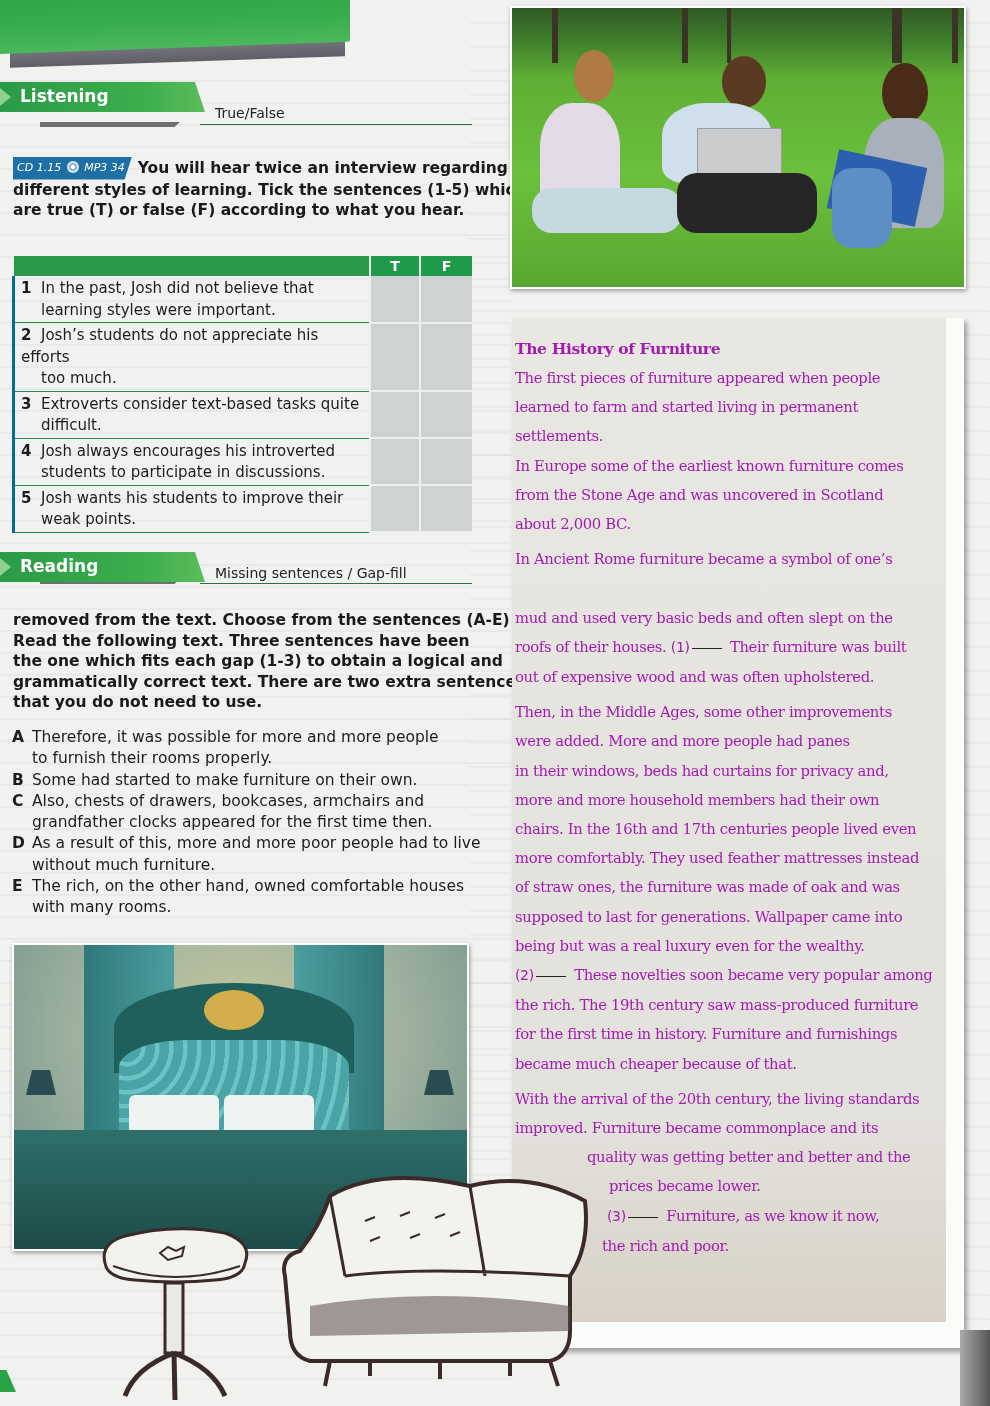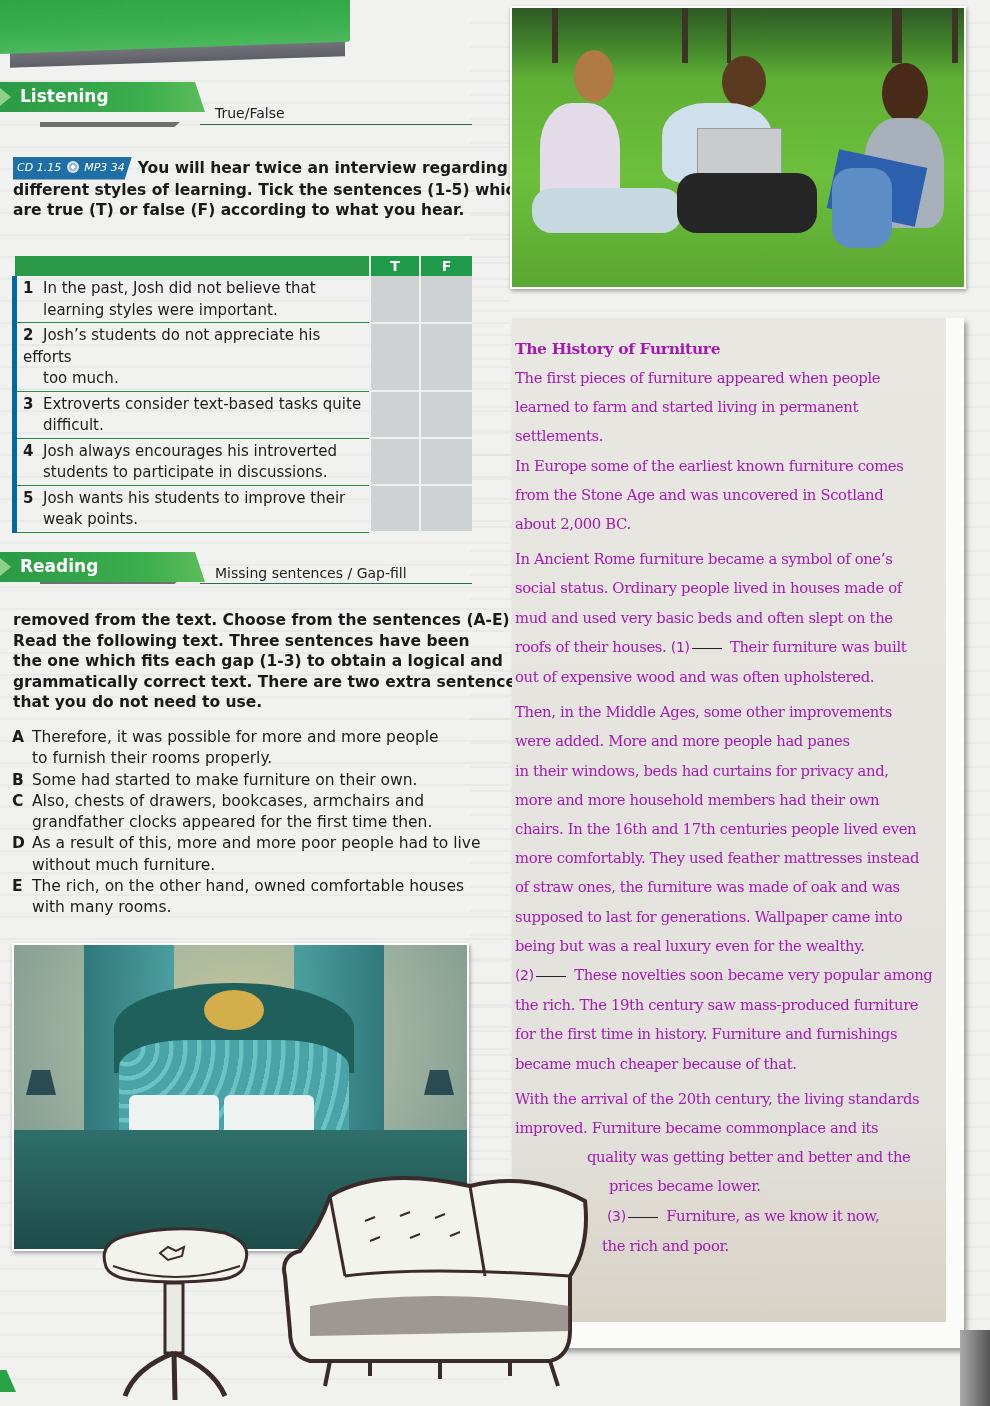--- a/index.html
+++ b/index.html
@@ -80,21 +80,21 @@
 
   
   .tf-table {
     position: absolute; left: 12px; top: 256px; width: 460px;
     border-collapse: collapse;
   }
   .tf-head { height: 20px; }
   .tf-head .bar { background: #2a9847; }
   .tf-head .tf-col { background: #1f9a4a; color: #fff; text-align: center; font-weight: bold; font-size: 14px; border-left: 2px solid #e8e8e8; }
   .tf-row td { border-bottom: 1px solid #2a8b45; vertical-align: top; }
-  .tf-row .txt { font-size: 15px; line-height: 21.5px; padding: 2px 4px 1px 6px; height: 46px; border-left: 5px solid #0369a1; }
+  .tf-row .txt { font-size: 15px; line-height: 21.5px; padding: 2px 4px 1px 6px; height: 46px; border-left: 3px solid #0369a1; }
   .tf-row .num { font-weight: bold; display: inline-block; width: 20px; }
   .tf-row .txt .line2 { padding-left: 20px; display: block; }
   .tf-row .cell { width: 50px; background: #cfd2d3; border-left: 2px solid #eef0ef; border-bottom: 2px solid #eef0ef; }
   .tf-row .cell.f { width: 52px; }
 
   
   .options { position: absolute; left: 12px; top: 727px; width: 470px; font-size: 15.5px; line-height: 21.3px; }
   .opt { display: flex; }
   .opt .letter { font-weight: bold; width: 20px; flex: none; }
 
@@ -285,21 +285,21 @@
   <p>
     <span>The first pieces of furniture appeared when people</span><br>
     <span>learned to farm and started living in permanent</span><br>
     <span>settlements.</span><br>
     <span>In Europe some of the earliest known furniture comes</span><br>
     <span>from the Stone Age and was uncovered in Scotland</span><br>
     <span>about 2,000 BC.</span>
   </p>
   <p>
     <span>In Ancient Rome furniture became a symbol of one’s</span><br>
-    <span>social status. Ordinary people lived in houses made of</span><br>
+    <br>
     <span>mud and used very basic beds and often slept on the</span><br>
     <span>roofs of their houses. </span><span class="gap-num">(1)</span><span class="gap-line"></span><span> Their furniture was built</span><br>
     <span>out of expensive wood and was often upholstered.</span>
   </p>
   <p>
     <span>Then, in the Middle Ages, some other improvements</span><br>
     <span>were added. More and more people had panes</span><br>
     <span>in their windows, beds had curtains for privacy and,</span><br>
     <span>more and more household members had their own</span><br>
     <span>chairs. In the 16th and 17th centuries people lived even</span><br>

